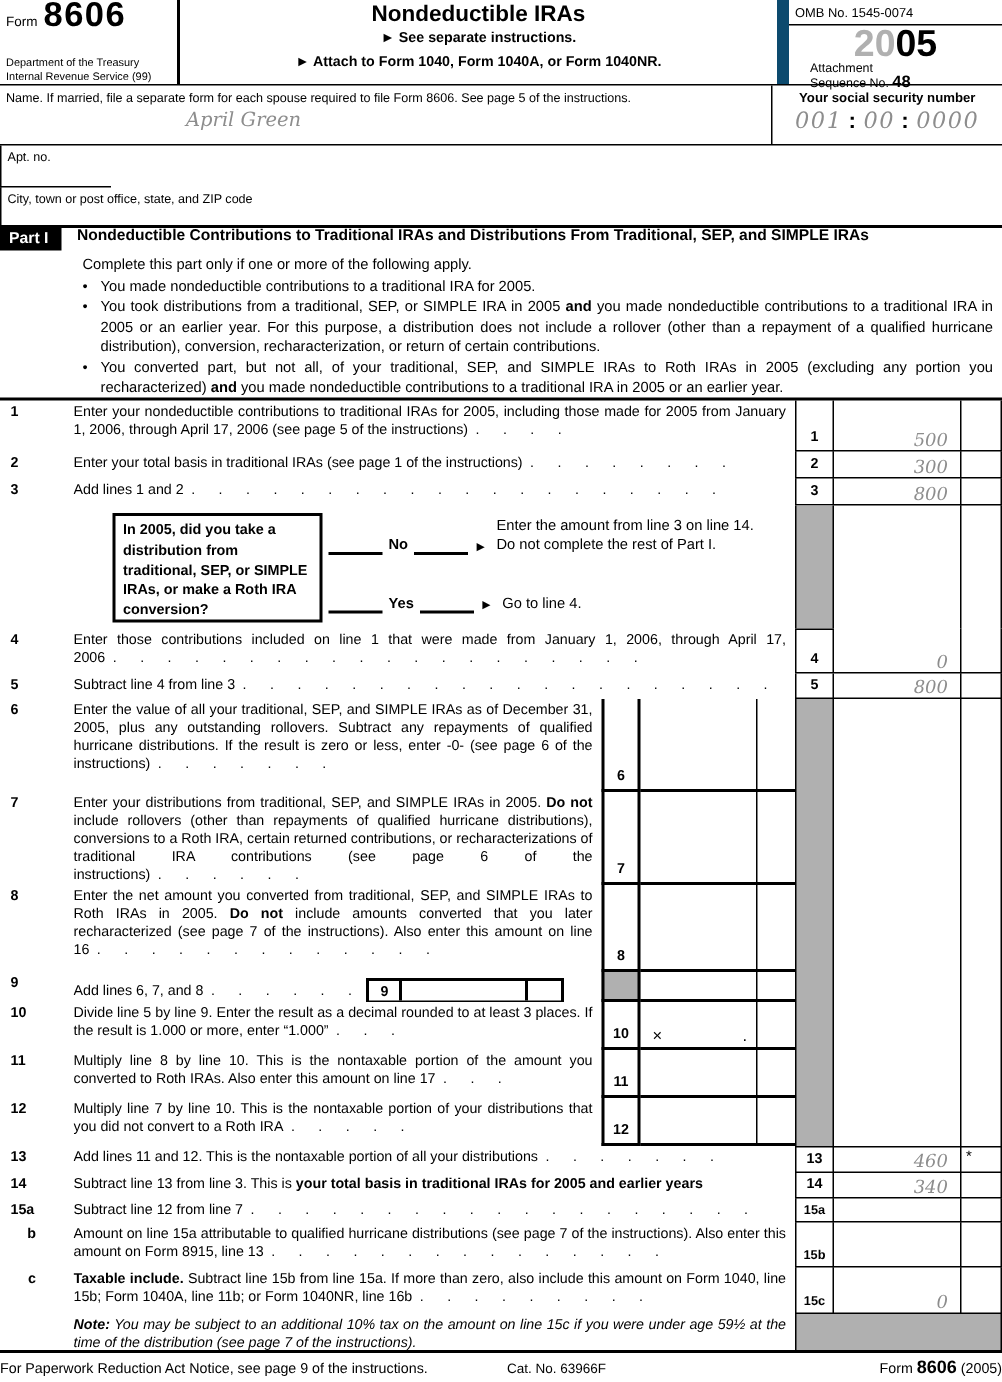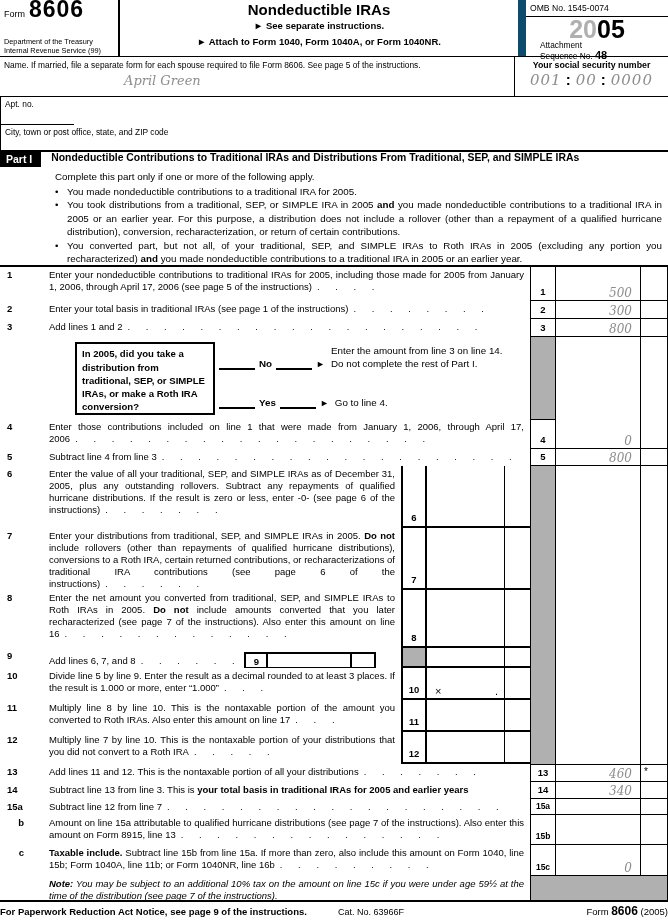--- a/index.html
+++ b/index.html
@@ -86,21 +86,21 @@
   .conn-label{font-weight:bold;font-size:9.8px;}
   .conn-arrow{font-size:9px;margin:1px 6px 0 0;}
   .conn-text{width:178px;font-size:9.8px;line-height:13px;}
   .inline-box{display:inline-flex;border:2px solid #000;vertical-align:bottom;height:17px;margin-left:5px;position:relative;top:2px;}
   .ib-label{width:22px;border-right:2px solid #000;font-weight:bold;text-align:center;padding-top:2px;}
   .ib-amt{width:82px;}
   .ib-cents{width:24px;border-left:2px solid #000;}
   .star{font-size:10px;}
   
   .footer{display:flex;margin-top:3px;align-items:baseline;}
-  .fp{font-weight:bold;flex:1;}
+  .fp{font-weight:normal;flex:1;}
   .cat{width:180px;font-size:9px;}
   .fright{width:150px;text-align:right;}
   .fform-no{font-size:12px;font-weight:bold;}
 </style>
 </head>
 <body>
 
 <div class="page">
 
   <div class="hdr">

